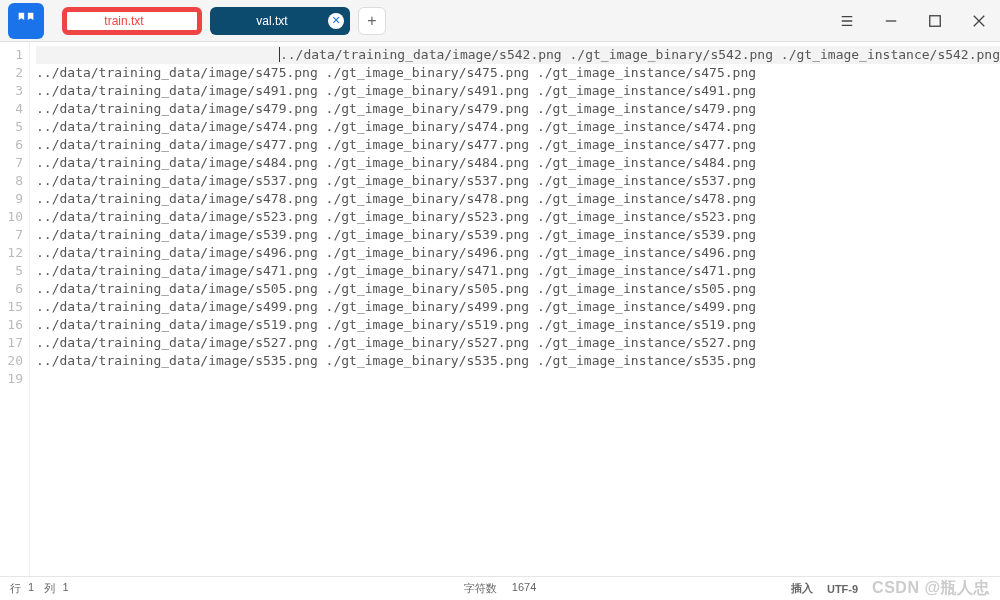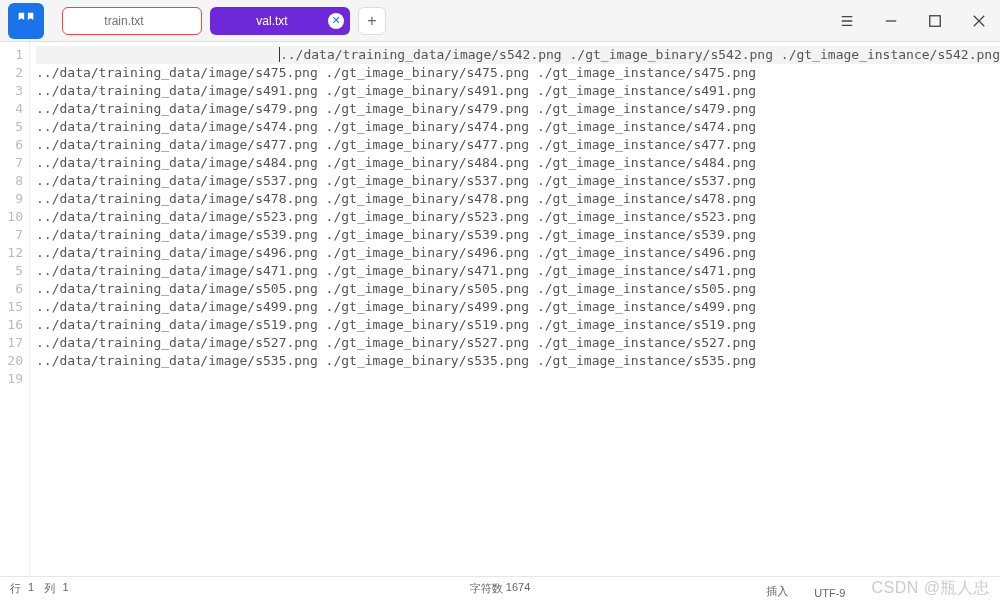--- a/index.html
+++ b/index.html
@@ -35,22 +35,22 @@
   .tab {
     height: 28px;
     min-width: 140px;
     border-radius: 6px;
     display: flex; align-items: center; justify-content: center;
     font-size: 12px;
     position: relative;
     cursor: pointer;
     padding: 0 26px 0 10px;
   }
-  .tab.inactive { background: #fff; border: 1px solid #ef4444; color: #737373; }
-  .tab.active { background: #6d28d9; color: #fff; }
+  .tab.inactive { background: #fff; border: 5px solid #ef4444; color: #ef4444; }
+  .tab.active { background: #0c4a6e; color: #fff; }
   .tab .close {
     position: absolute; right: 6px; top: 50%; transform: translateY(-50%);
     width: 16px; height: 16px; border-radius: 50%;
     display: flex; align-items: center; justify-content: center;
     font-size: 11px; line-height: 1;
   }
   .tab.active .close { background: #fff; color: #1a73e8; }
   .newtab {
     width: 28px; height: 28px;
     border: 1px solid #ddd; border-radius: 6px;
@@ -93,22 +93,22 @@
     border-top: 1px solid #e5e5e5;
     background: #fff;
     display: flex;
     align-items: center;
     font-size: 11px;
     color: #666;
     padding: 0 10px;
     gap: 18px;
   }
   .sb-left { display: flex; gap: 2px; }
-  .sb-center { position: absolute; left: 50%; transform: translateX(-50%); display: flex; }
-  .sb-right { margin-left: auto; display: flex; align-items: flex-end; gap: 26px; }
+  .sb-center { position: absolute; left: 50%; transform: translateX(-50%); display: flex; gap: 6px; }
+  .sb-right { margin-left: auto; display: flex; align-items: center; gap: 14px; font-weight: bold; }
   .watermark { color: #ccc; font-size: 16px; letter-spacing: 0.5px; }
 </style>
 </head>
 <body>
 
 <div class="titlebar">
   <div class="app-icon">
     <svg viewBox="0 0 24 24">
         <path d="M4 3h6v8l-3-2-3 2V3zm10 0h6v8l-3-2-3 2V3z"></path>
       </svg>

